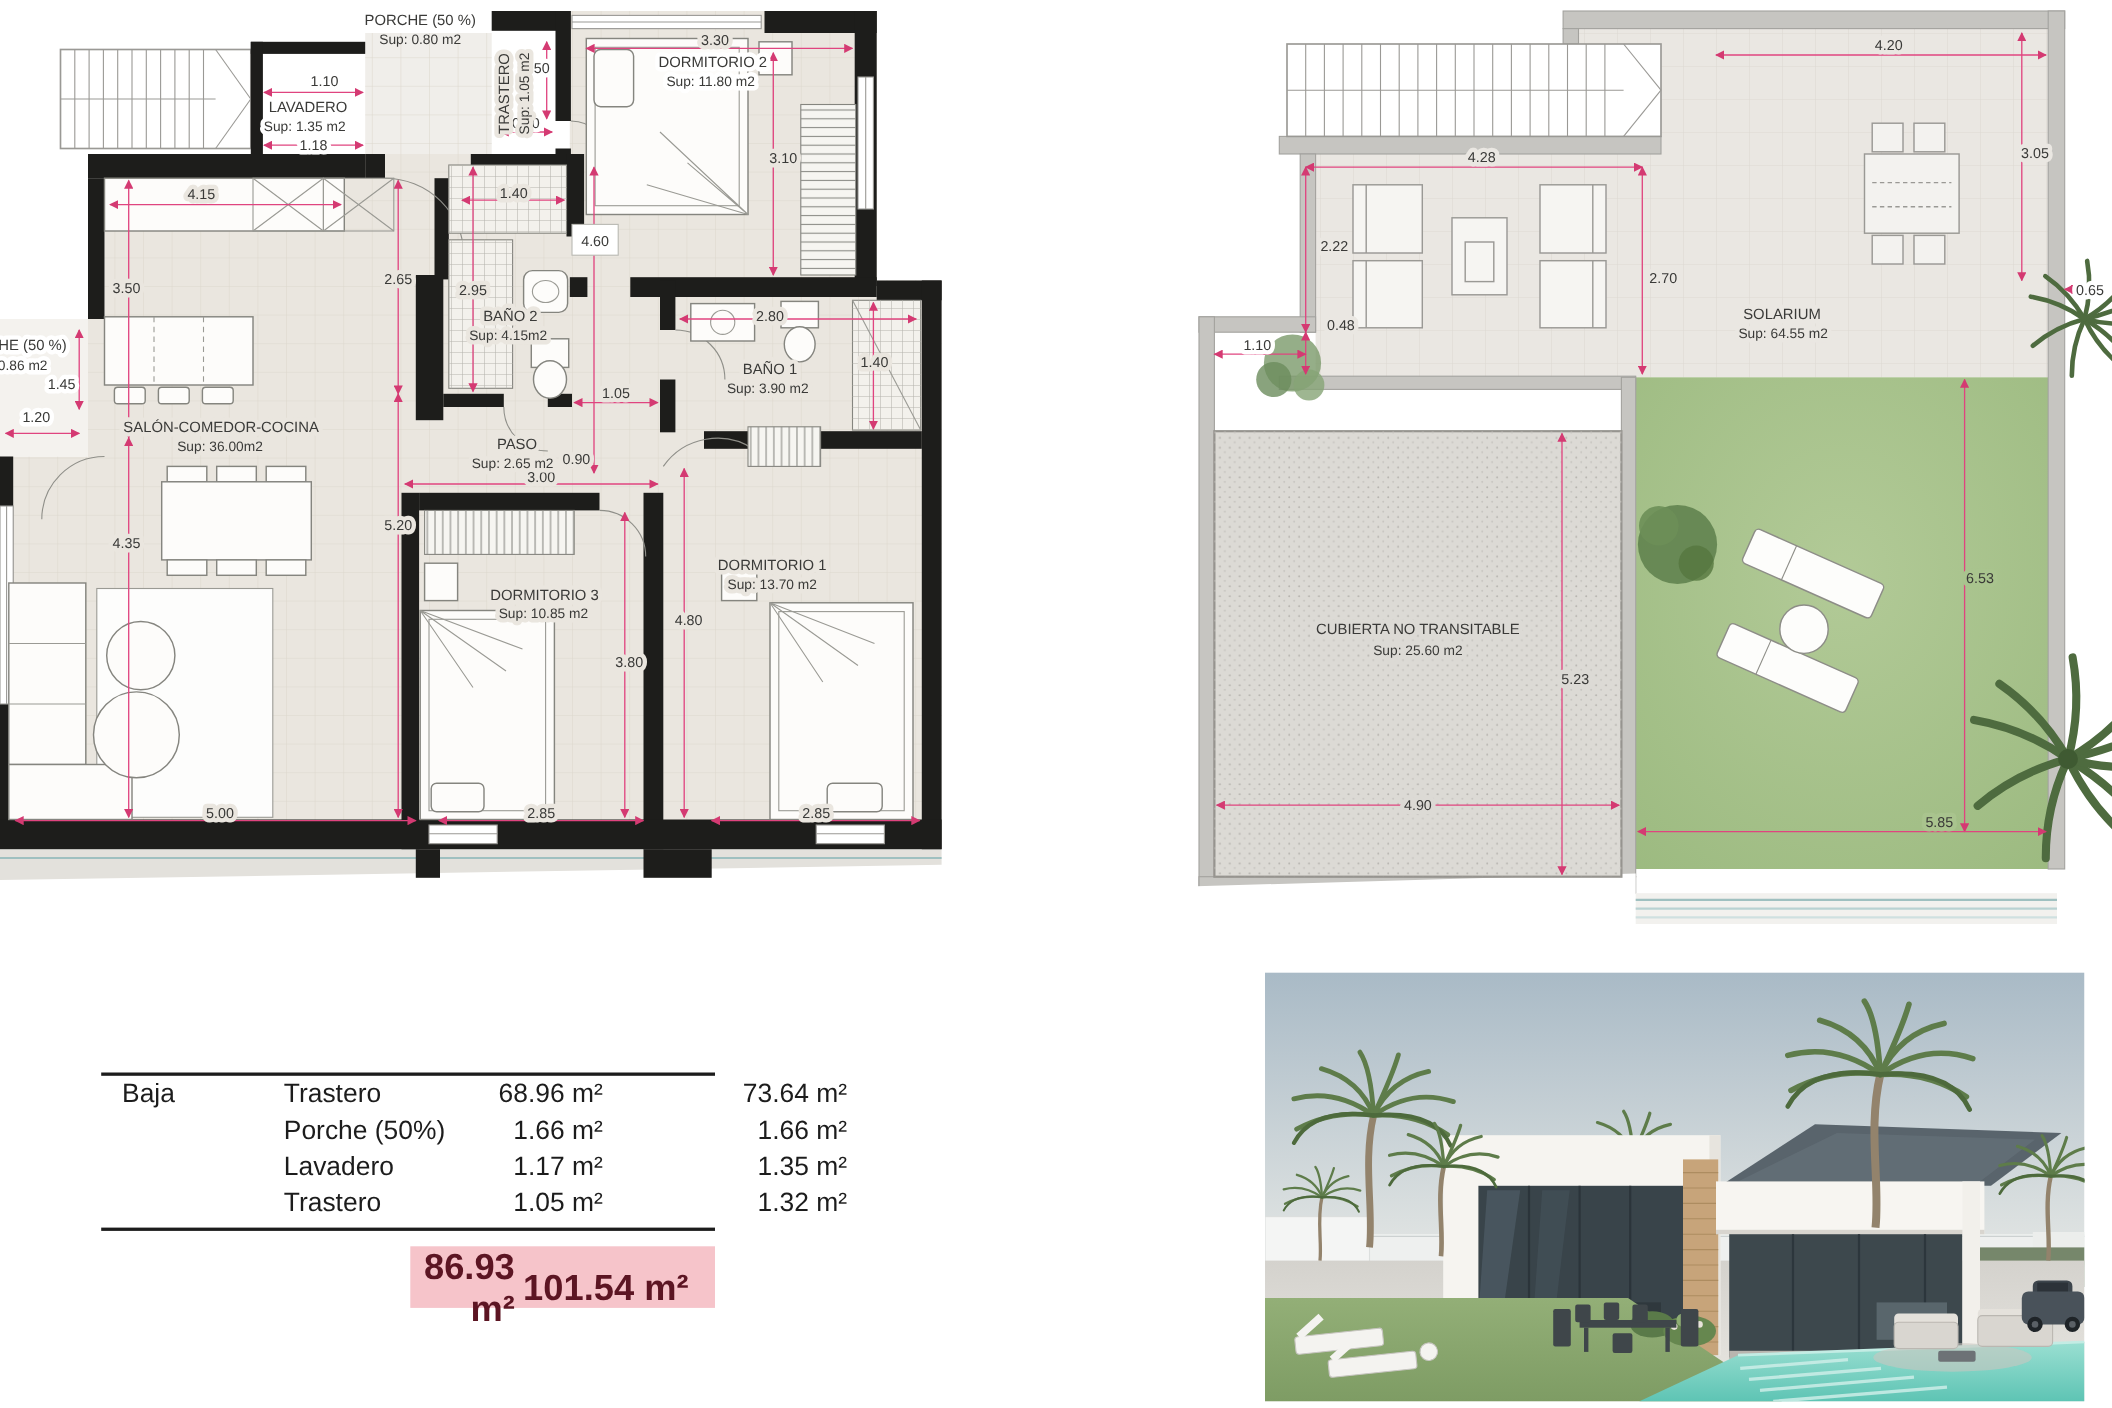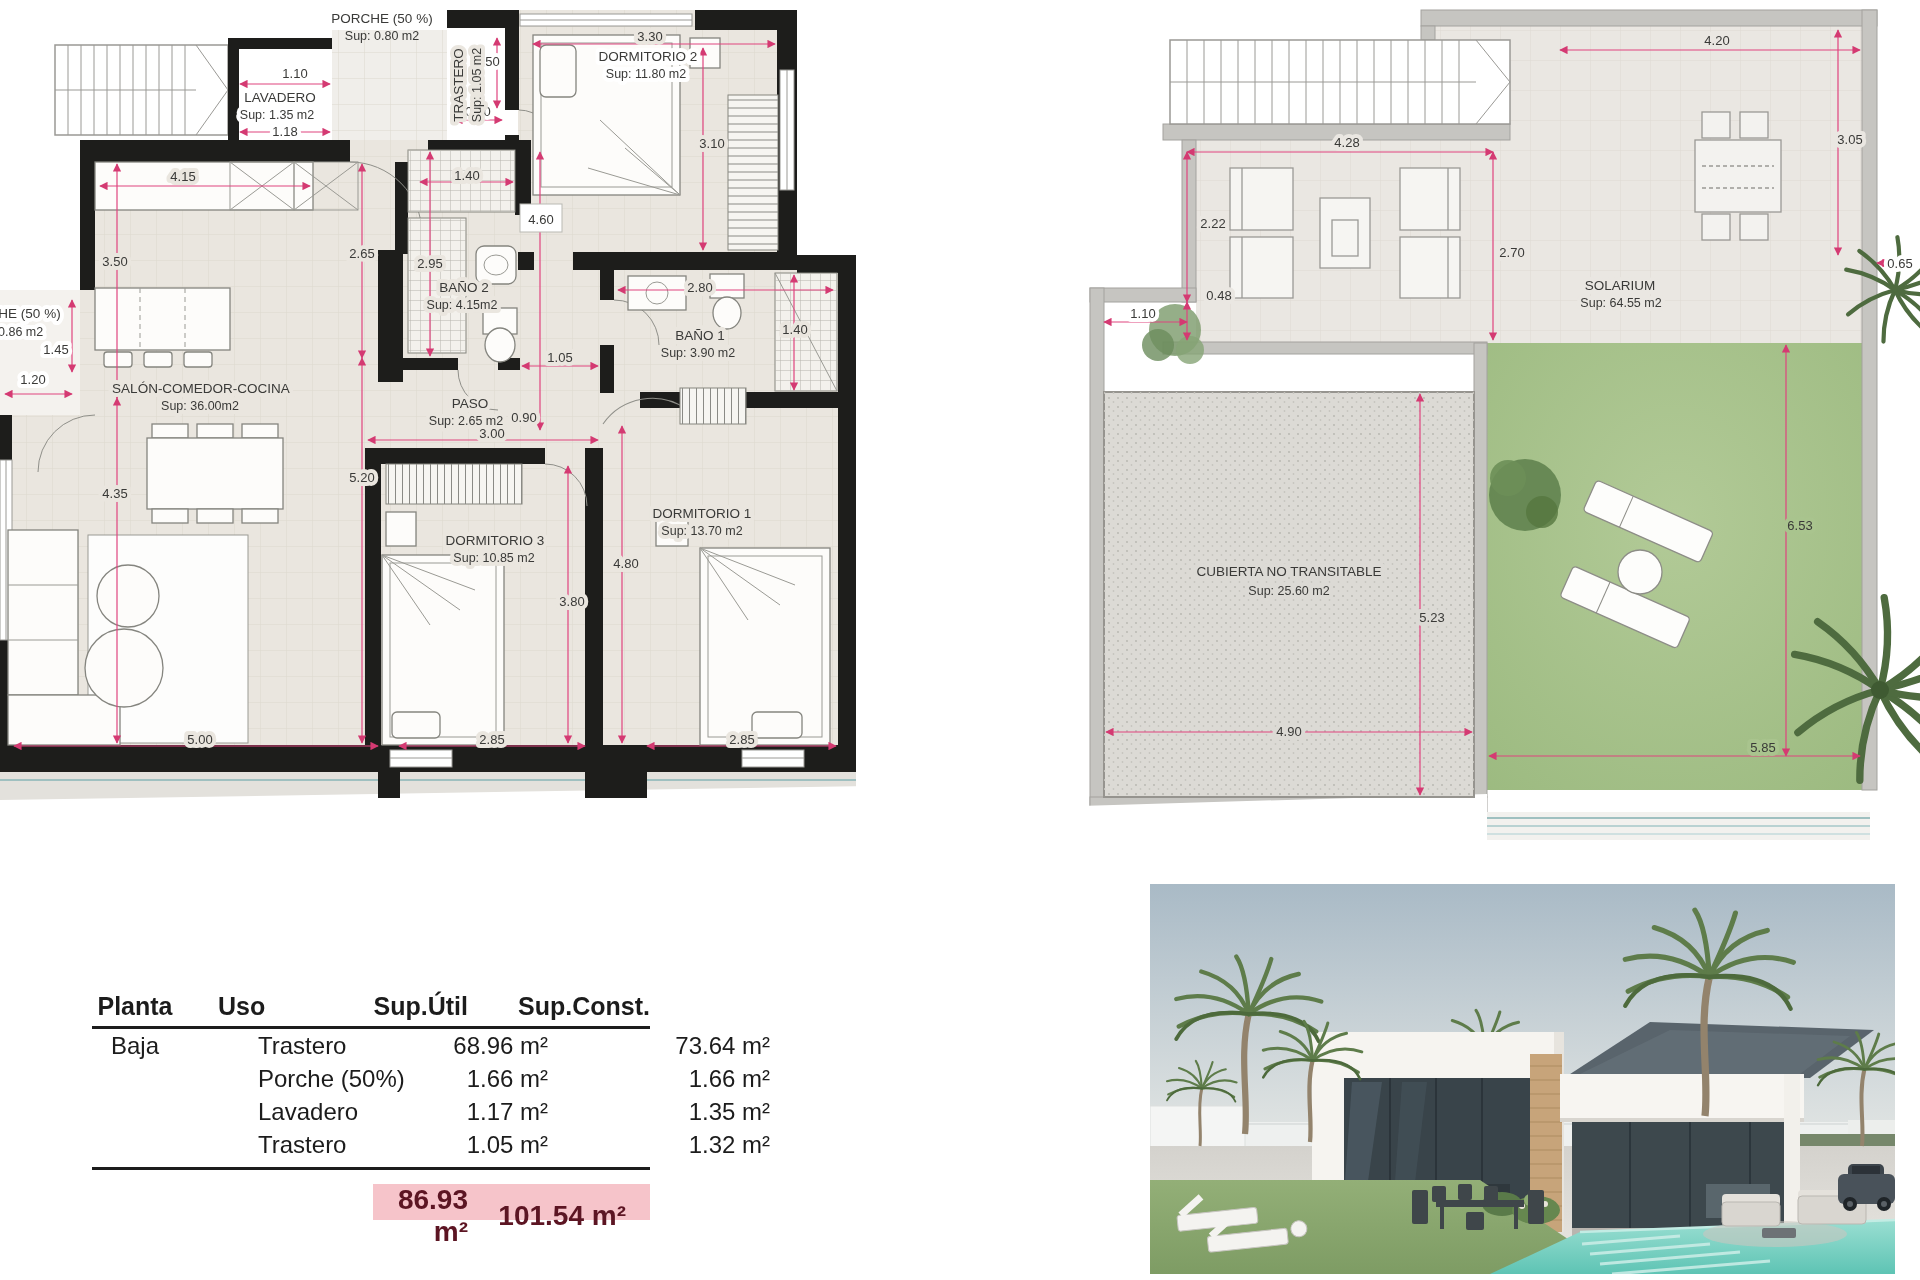--- a/index.html
+++ b/index.html
@@ -29,23 +29,23 @@
                font-size:29px;font-weight:bold;line-height:45px;padding-left:11px;
                box-sizing:border-box;letter-spacing:.5px;}
   .trow{display:grid;grid-template-columns:126px 170px 100px 182px;align-items:center;}
   .trow .c1{text-align:center;}
   .trow .c2{text-align:left;padding-left:20px;}
   .trow .c3,.trow .c4{text-align:right;}
   #surf .thead{margin-top:21px;font-size:25px;font-weight:bold;height:30px;}
   #surf .hline{margin-left:20px;width:558px;height:3px;background:#1c1c1c;margin-top:5px;}
   #surf .body .trow{height:33px;font-size:24px;gap:40px;}
   #surf .hline2{margin-left:20px;width:558px;height:3px;background:#1c1c1c;margin-top:6px;}
-  #surf .totals{margin-left:301px;width:277px;height:36px;background:#f6c4ca;margin-top:14px;
+  #surf .totals{margin-left:301px;width:277px;height:56px;background:#f6c4ca;margin-top:14px;
                 display:grid;grid-template-columns:95px 182px;align-items:center;
-                font-size:28px;font-weight:bold;color:#5c1523;}
+                font-size:33px;font-weight:bold;color:#5c1523;}
   #surf .totals span{text-align:right;}
   #surf .totals .tu{padding-right:0;}
   #surf .totals .tc{padding-right:24px;}
 </style>
 </head>
 <body>
 
 <div id="canvas">
 
 <svg id="plan-left" class="abs" style="left:0;top:0" width="870" height="812" viewBox="0 0 870 812">
@@ -482,26 +482,20 @@
 
   <g>
     <text class="rm halo h-rfloor" x="540" y="290">SOLARIUM</text>
     <text class="sup halo h-rfloor" x="541" y="307">Sup: 64.55 m2</text>
     <text class="rm halo h-cub" x="209" y="576">CUBIERTA NO TRANSITABLE</text>
     <text class="sup halo h-cub" x="209" y="595">Sup: 25.60 m2</text>
   </g>
 </svg>
 
 <div id="surf" class="abs">
-  <div class="thead trow">
-    <span class="c1">Planta</span>
-    <span class="c2">Uso</span>
-    <span class="c3">Sup.Útil</span>
-    <span class="c4">Sup.Const.</span>
-  </div>
   <div class="hline"></div>
   <div class="body">
     <div class="trow">
       <span class="c1">Baja</span>
       <span class="c2">Trastero</span>
       <span class="c3">68.96 m²</span>
       <span class="c4">73.64 m²</span>
     </div>
     <div class="trow">
       <span class="c1"></span>

